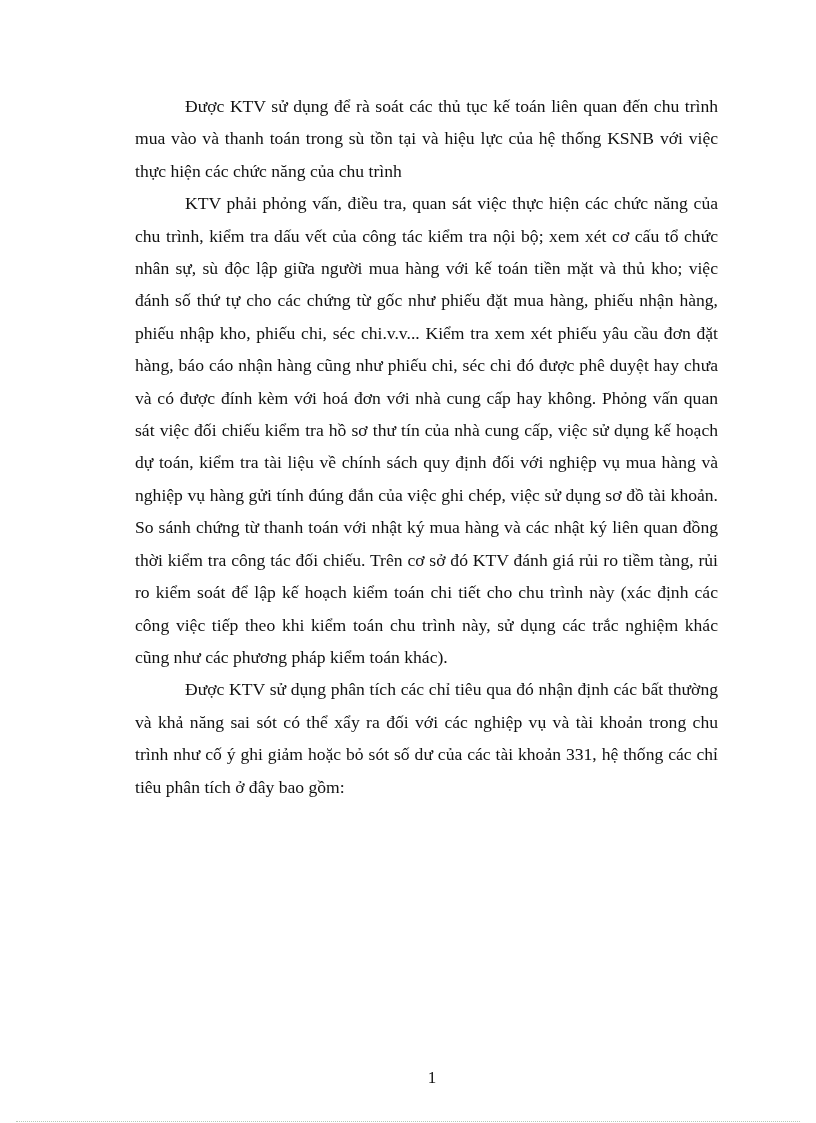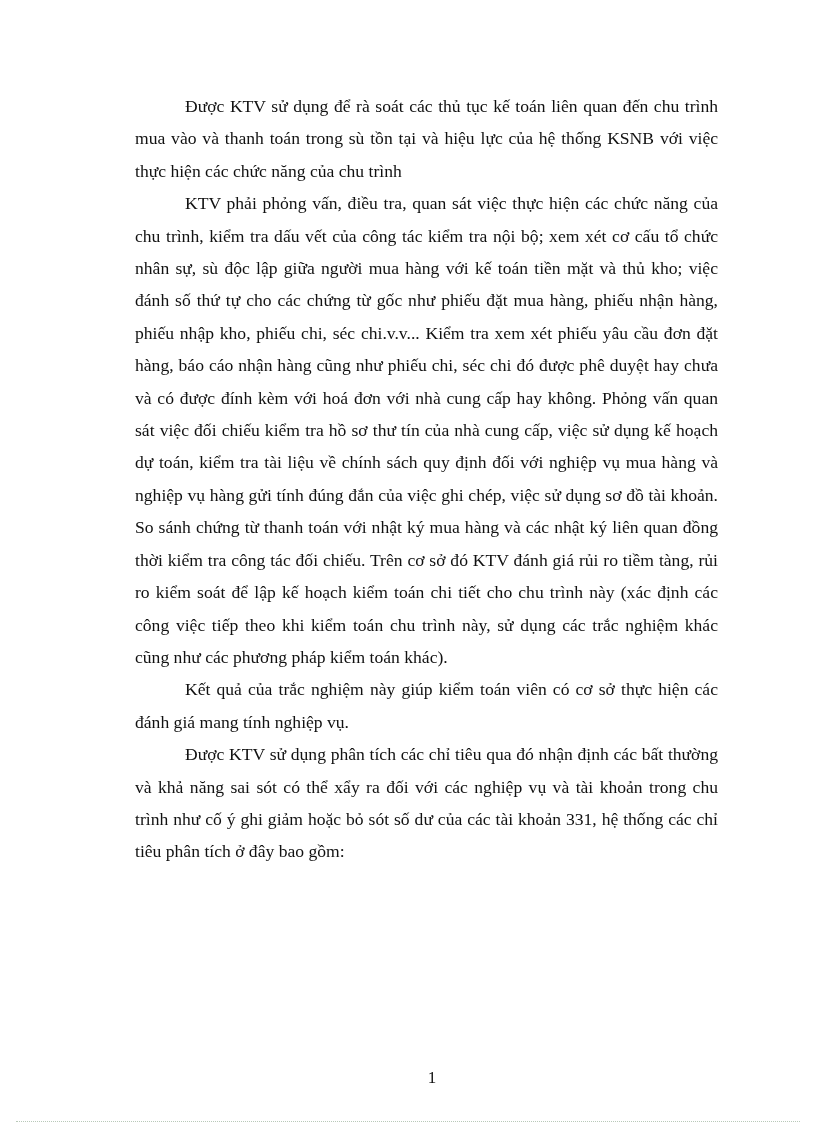--- a/index.html
+++ b/index.html
@@ -26,18 +26,17 @@
     border-top: 1px dotted #b9c9b9;
   }
 </style>
 </head>
 <body>
 
 <div class="page">
   <div class="content">
     <p>Được KTV sử dụng để rà soát các thủ tục kế toán liên quan đến chu trình mua vào và thanh toán trong sù tồn tại và hiệu lực của hệ thống KSNB với việc thực hiện các chức năng của chu trình</p>
     <p>KTV phải phỏng vấn, điều tra, quan sát việc thực hiện các chức năng của chu trình, kiểm tra dấu vết của công tác kiểm tra nội bộ; xem xét cơ cấu tổ chức nhân sự, sù độc lập giữa người mua hàng với kế toán tiền mặt và thủ kho; việc đánh số thứ tự cho các chứng từ gốc như phiếu đặt mua hàng, phiếu nhận hàng, phiếu nhập kho, phiếu chi, séc chi.v.v... Kiểm tra xem xét phiếu yâu cầu đơn đặt hàng, báo cáo nhận hàng cũng như phiếu chi, séc chi đó được phê duyệt hay chưa và có được đính kèm với hoá đơn với nhà cung cấp hay không. Phỏng vấn quan sát việc đối chiếu kiểm tra hồ sơ thư tín của nhà cung cấp, việc sử dụng kế hoạch dự toán, kiểm tra tài liệu về chính sách quy định đối với nghiệp vụ mua hàng và nghiệp vụ hàng gửi tính đúng đắn của việc ghi chép, việc sử dụng sơ đồ tài khoản. So sánh chứng từ thanh toán với nhật ký mua hàng và các nhật ký liên quan đồng thời kiểm tra công tác đối chiếu. Trên cơ sở đó KTV đánh giá rủi ro tiềm tàng, rủi ro kiểm soát để lập kế hoạch kiểm toán chi tiết cho chu trình này (xác định các công việc tiếp theo khi kiểm toán chu trình này, sử dụng các trắc nghiệm khác cũng như các phương pháp kiểm toán khác).</p>
-    <p>Kết quả của trắc nghiệm này giúp kiểm toán viên có cơ sở thực hiện các đánh giá mang tính nghiệp vụ.</p>
     <p>Được KTV sử dụng phân tích các chỉ tiêu qua đó nhận định các bất thường và khả năng sai sót có thể xẩy ra đối với các nghiệp vụ và tài khoản trong chu trình như cố ý ghi giảm hoặc bỏ sót số dư của các tài khoản 331, hệ thống các chỉ tiêu phân tích ở đây bao gồm:</p>
   </div>
   <div class="page-number">1</div>
   <div class="footer-rule" style="left:16px;width:784px;"></div>
 </div>
 
 </body></html>

